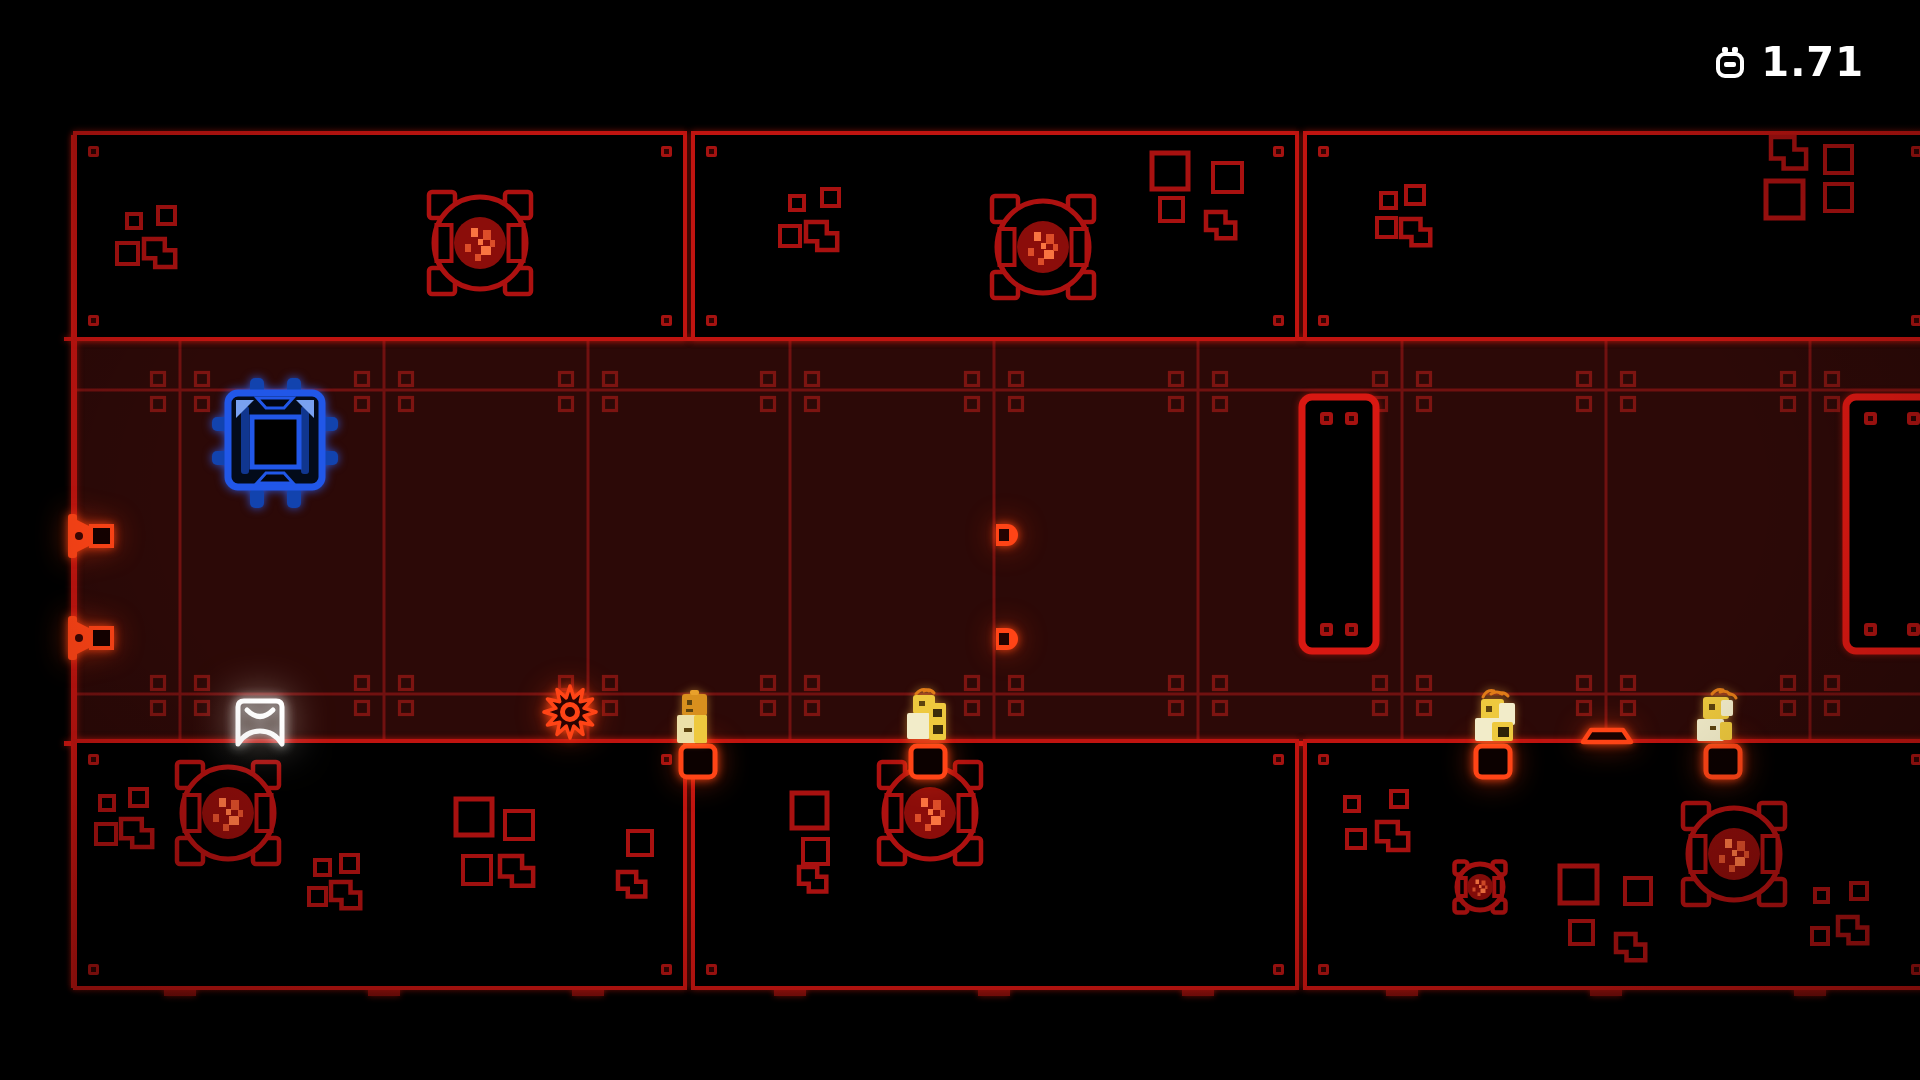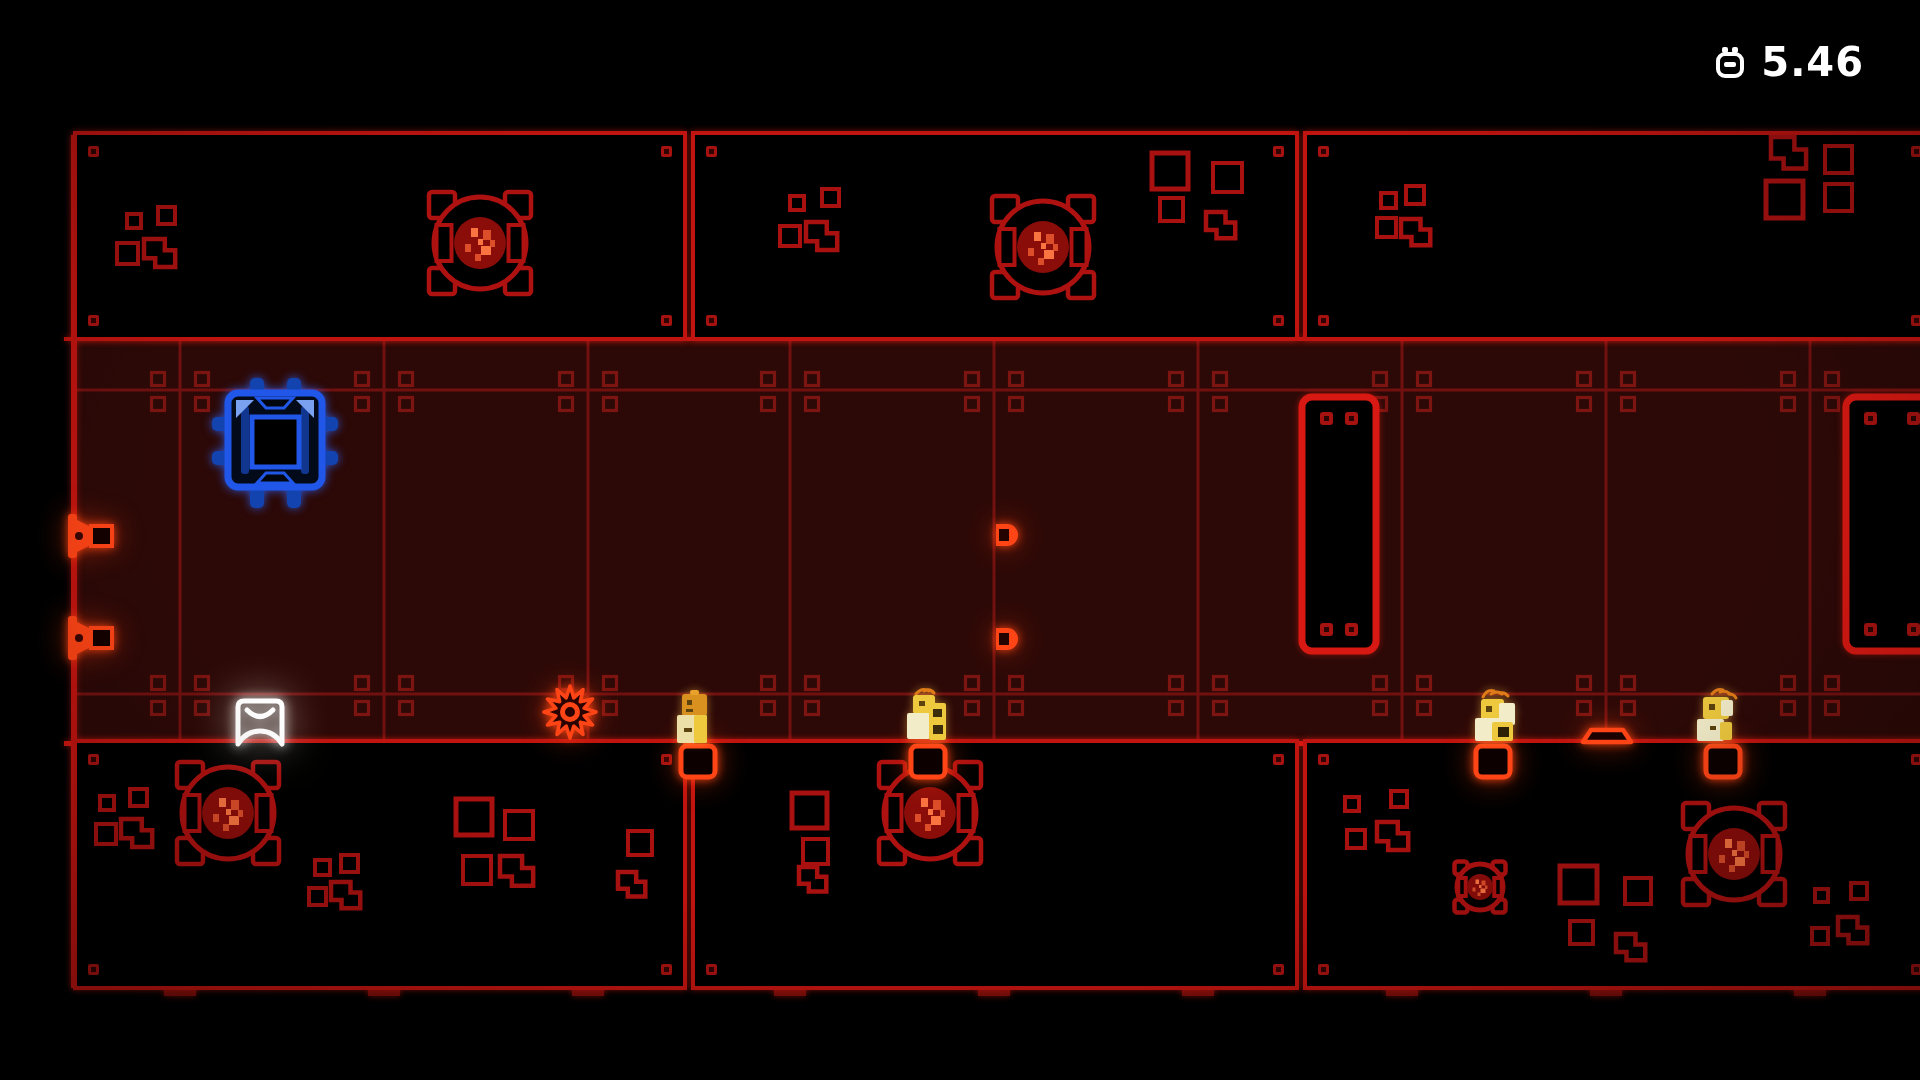--- a/index.html
+++ b/index.html
@@ -489,15 +489,15 @@
       </g>
     </svg>
   <div class="vignette"></div>
   <div class="hud">
     <svg width="30" height="34" viewBox="0 0 30 34">
       <rect x="7" y="2" width="6" height="6" rx="2" fill="#fff"></rect>
       <rect x="17" y="2" width="6" height="6" rx="2" fill="#fff"></rect>
       <rect x="3" y="9" width="24" height="22" rx="7" fill="none" stroke="#fff" stroke-width="4"></rect>
       <rect x="9" y="17" width="12" height="5" rx="2" fill="#fff"></rect>
     </svg>
-    <span class="t-text">5.46</span>
+    <span class="t-text">1.71</span>
   </div>
 </div>
 
 </body></html>

